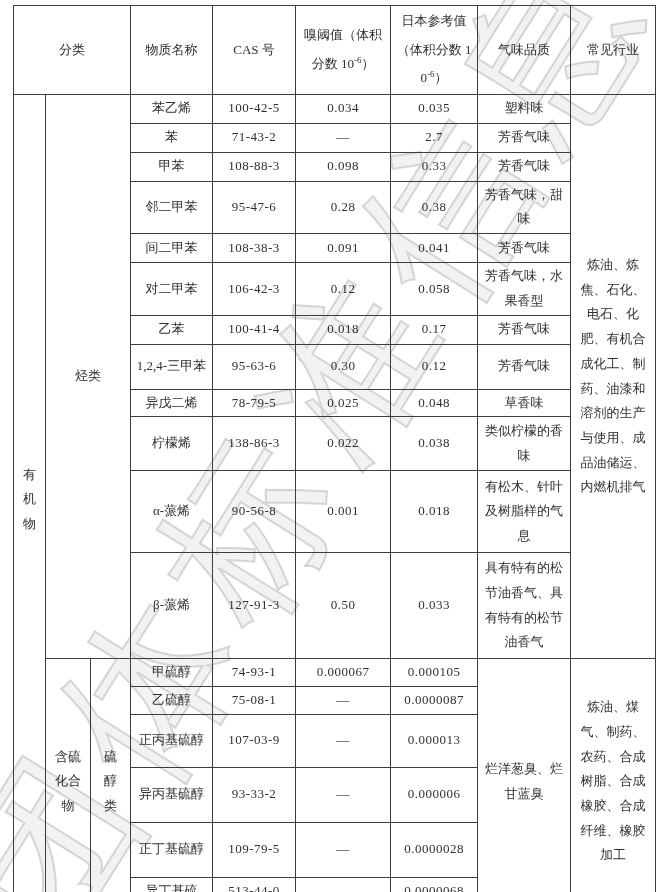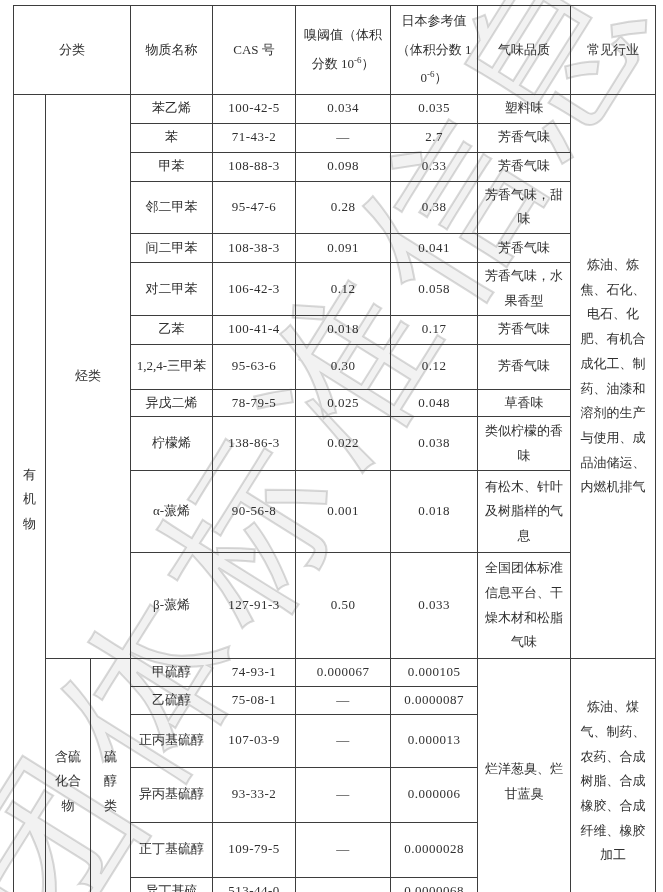--- a/index.html
+++ b/index.html
@@ -144,21 +144,21 @@
       <td class="num-cell">90-56-8</td>
       <td class="num-cell">0.001</td>
       <td class="num-cell">0.018</td>
       <td>有松木、针叶及树脂样的气息</td>
     </tr>
     <tr style="height:106px">
       <td class="name-cell">β-蒎烯</td>
       <td class="num-cell">127-91-3</td>
       <td class="num-cell">0.50</td>
       <td class="num-cell">0.033</td>
-      <td>全国团体标准信息平台、干燥木材和松脂气味</td>
+      <td>具有特有的松节油香气、具有特有的松节油香气</td>
     </tr>
     <tr style="height:27px">
       <td rowspan="6">含硫化合物</td>
       <td rowspan="6" class="vert-tall">
           <div class="w1">硫醇类</div>
         </td>
       <td class="name-cell">甲硫醇</td>
       <td class="num-cell">74-93-1</td>
       <td class="num-cell">0.000067</td>
       <td class="num-cell">0.000105</td>

